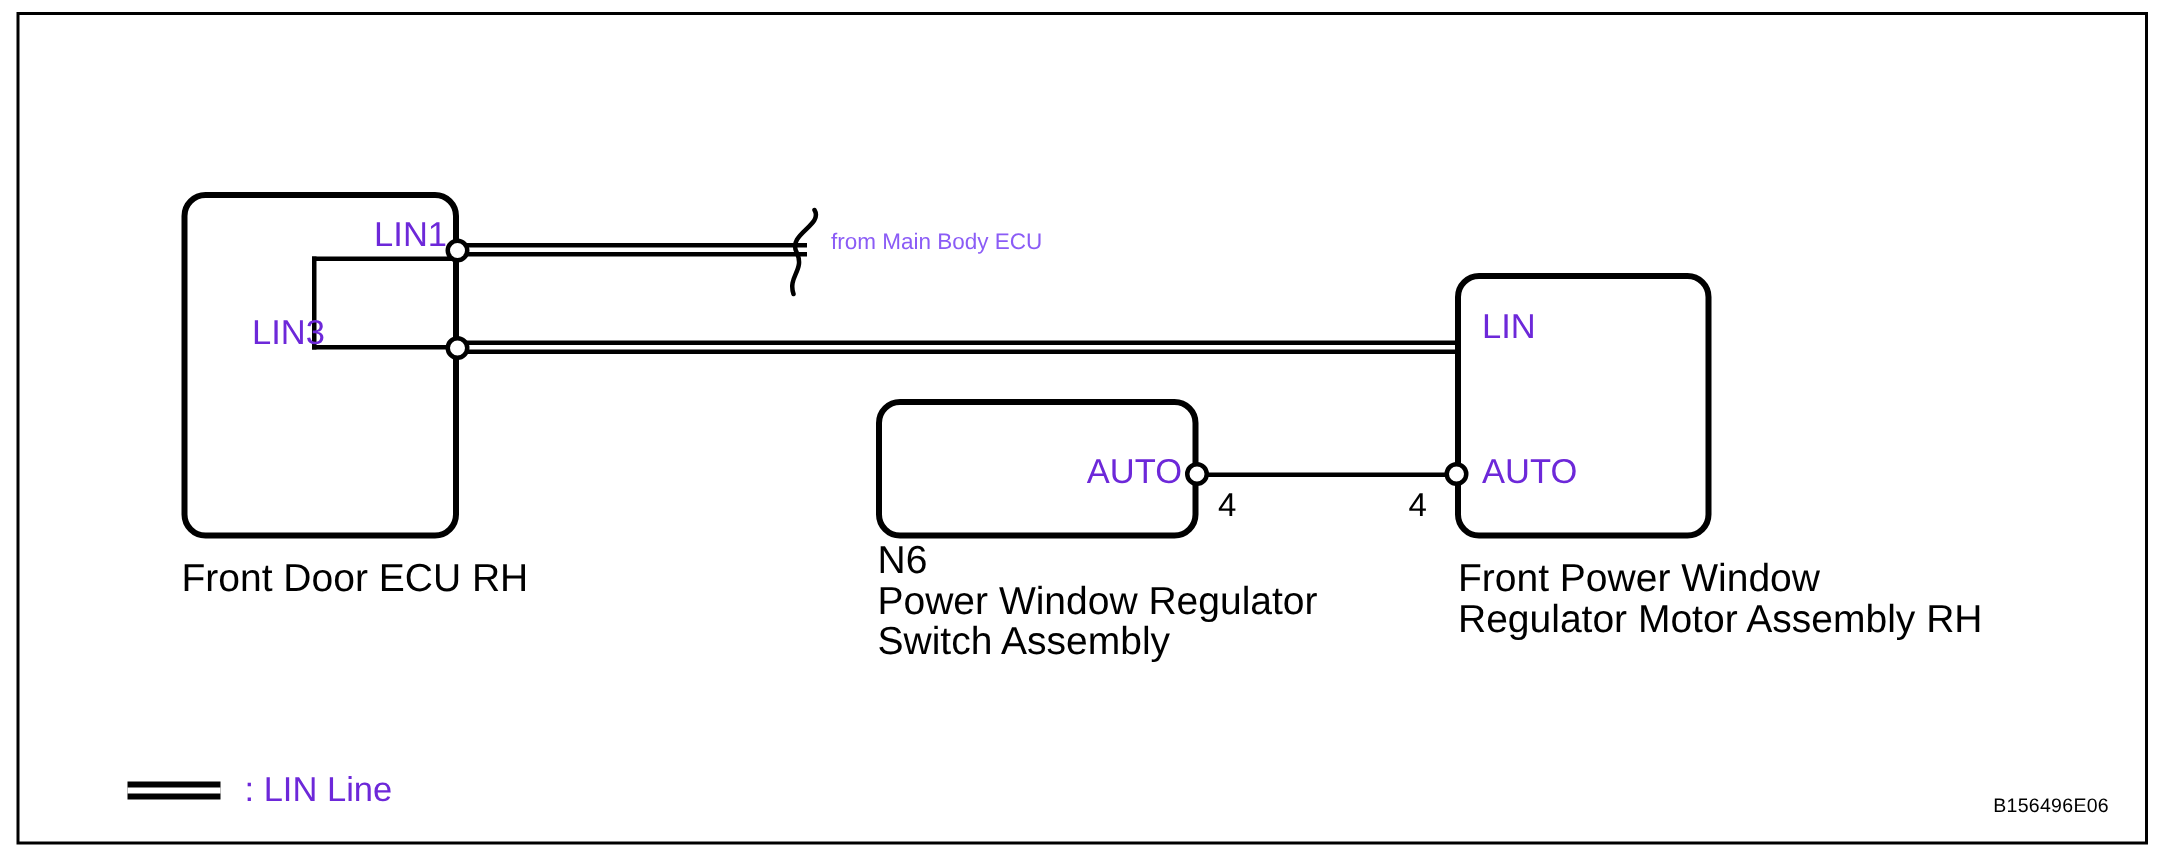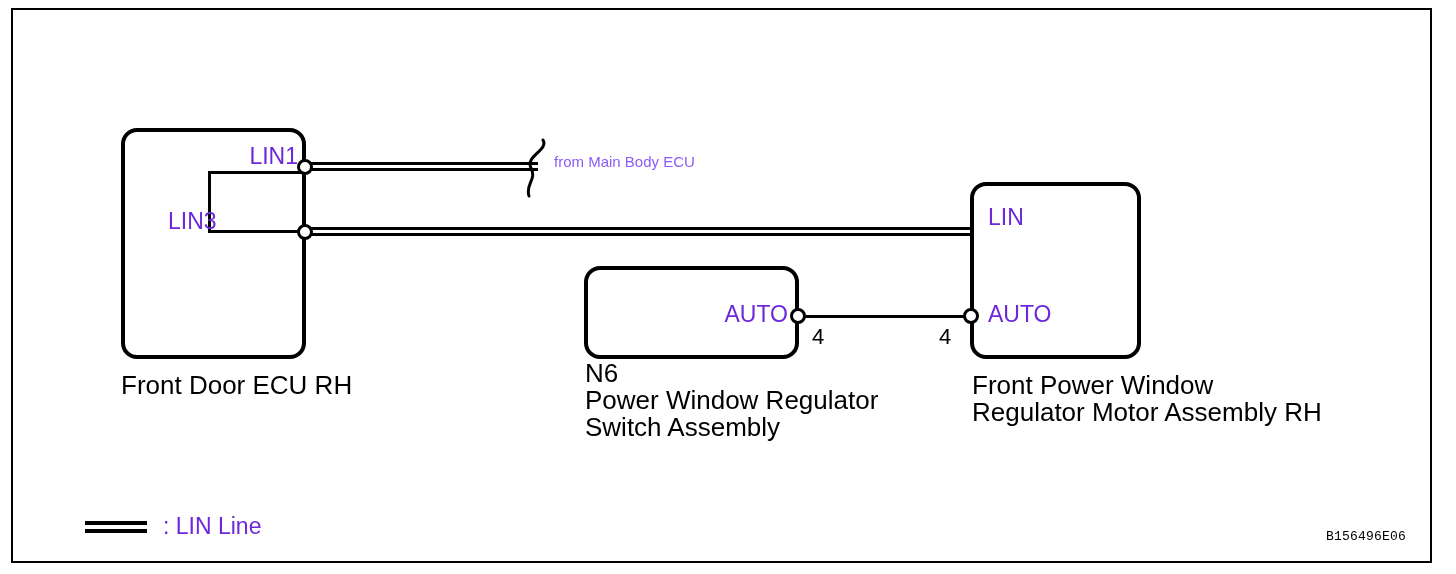--- a/index.html
+++ b/index.html
@@ -174,21 +174,21 @@
     font-size: 23px;
     color: #6d28d9;
     white-space: nowrap;
   }
   
   #figure-code {
     position: absolute;
     right: 24px;
     bottom: 17px;
     font-size: 13px;
-    font-family: Liberation Mono, monospace;
+    font-family: Liberation Sans, sans-serif;
     letter-spacing: 0.2px;
     color: #000;
     white-space: nowrap;
   }
 </style>
 </head>
 <body>
 
 <div id="page">
   <div class="frame">

